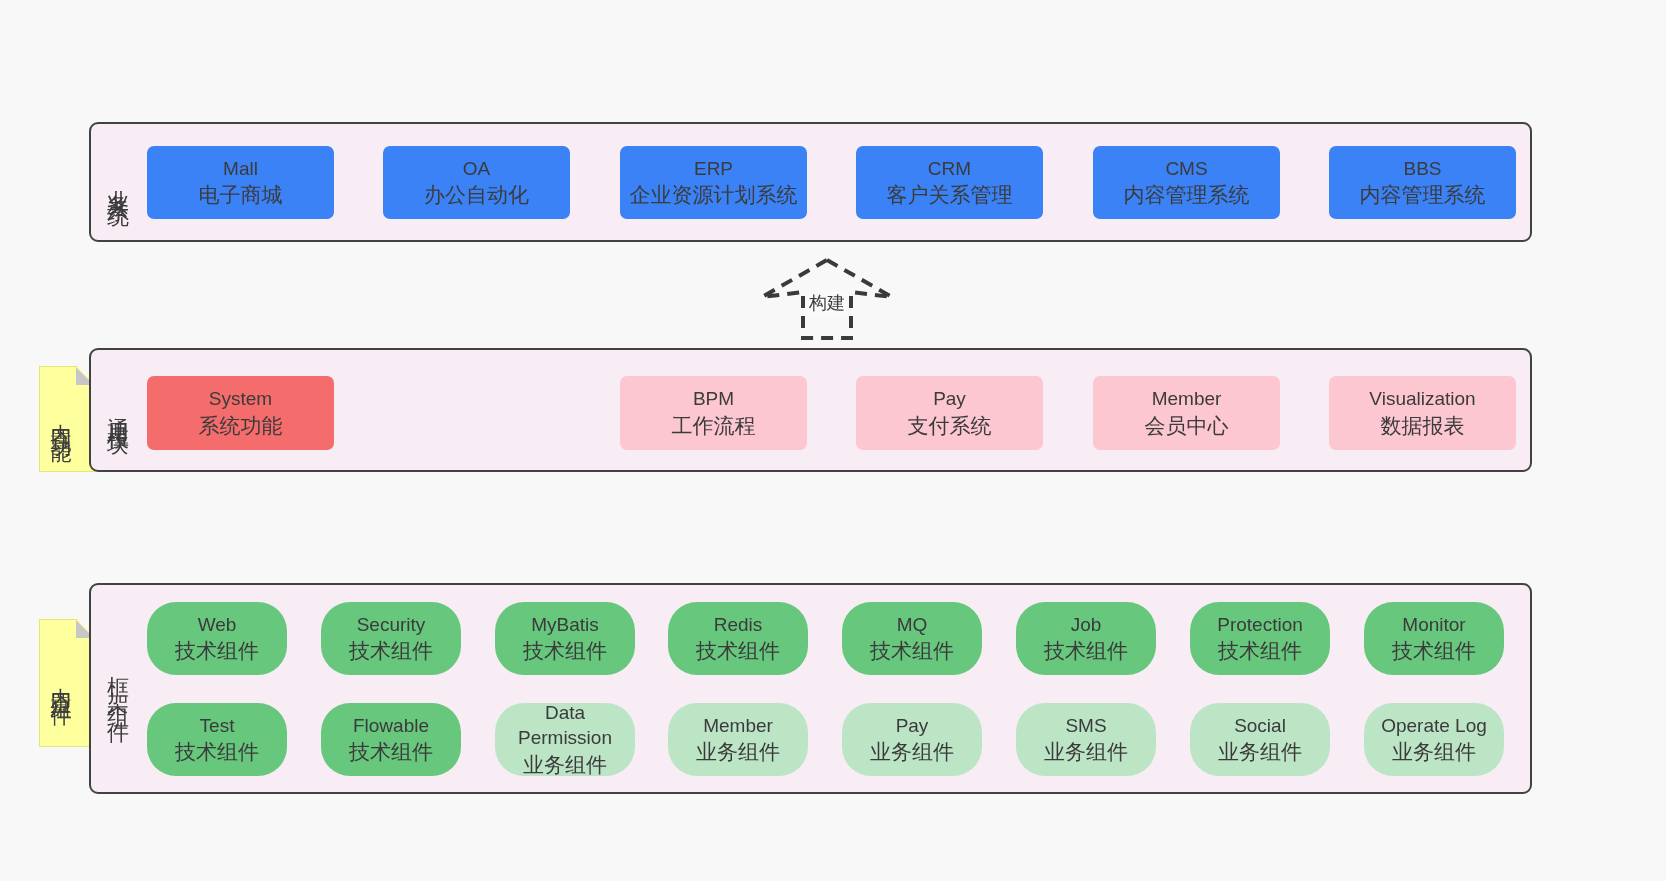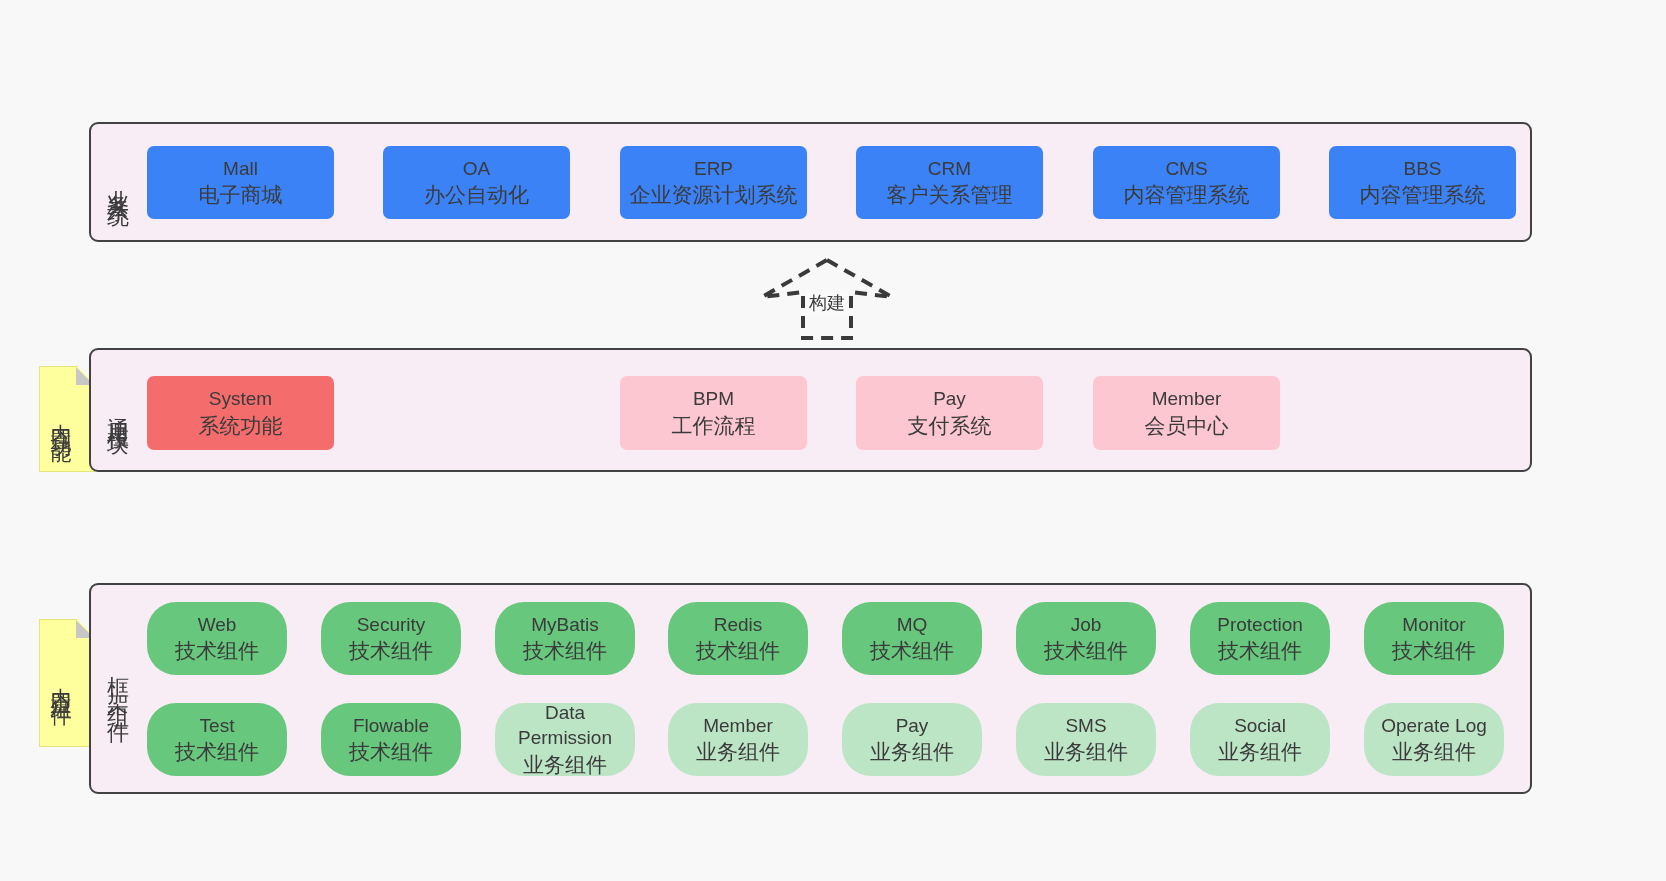--- a/index.html
+++ b/index.html
@@ -112,20 +112,24 @@
       <div class="s">工作流程</div>
     </div>
     <div class="box pink cbox b3">
       <div class="t">Pay</div>
       <div class="s">支付系统</div>
     </div>
     <div class="box pink cbox b4">
       <div class="t">Member</div>
       <div class="s">会员中心</div>
     </div>
+    <div class="box pink cbox b5">
+      <div class="t">Visualization</div>
+      <div class="s">数据报表</div>
+    </div>
   </div>
 
 
   <div class="layer layer-framework">
     <div class="vlabel vlabel-wide">框架组件</div>
 
     <div class="box green fbox frow1 f0">
       <div class="t">Web</div>
       <div class="s">技术组件</div>
     </div>

